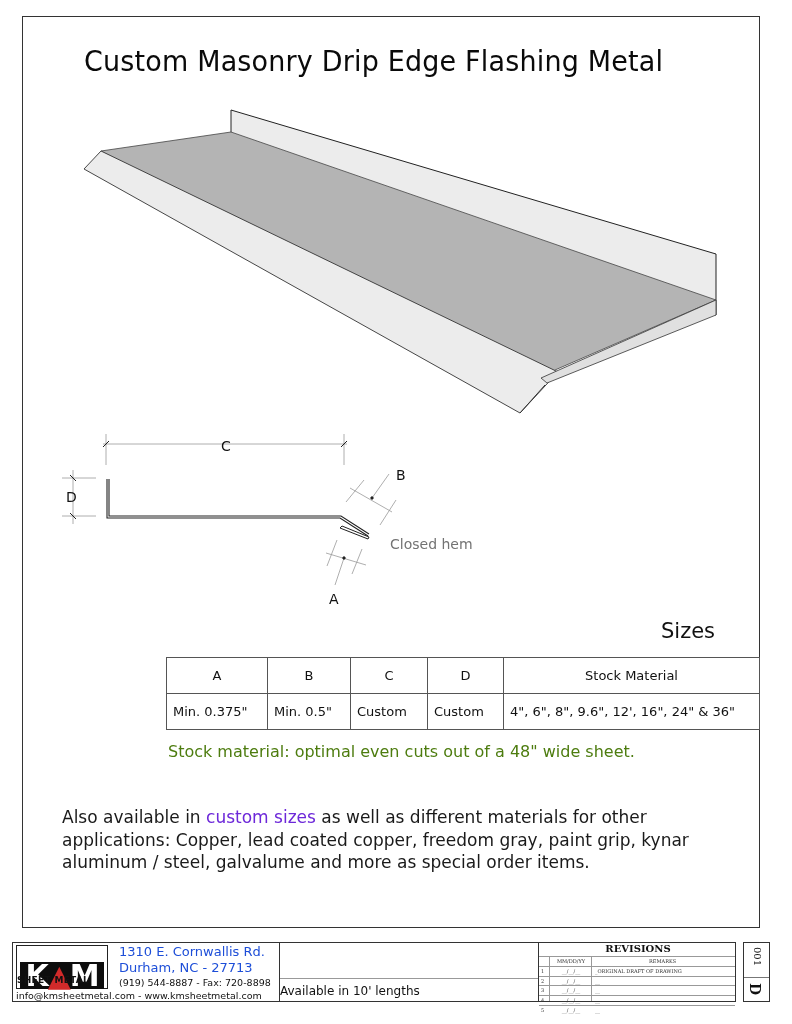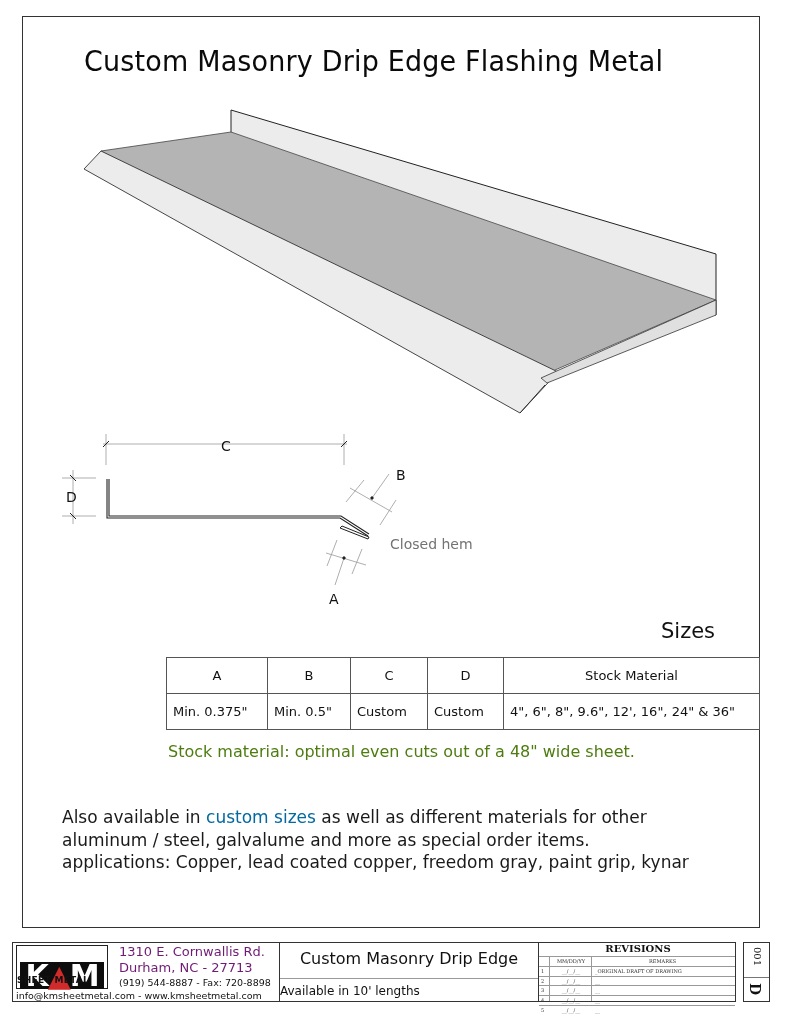--- a/index.html
+++ b/index.html
@@ -12,28 +12,28 @@
   svg.iso { position:absolute; left:0; top:0; }
   .lbl { position:absolute; font-size:14px; color:#111; font-family:"DejaVu Sans", sans-serif; }
   .hem-label { position:absolute; left:390px; top:536px; font-size:14px; color:#737373; }
   .sizes-title { position:absolute; left:661px; top:619px; font-size:21px; color:#111; }
   table.sizes { position:absolute; left:166px; top:657px; border-collapse:collapse; width:594px; }
   table.sizes td { border:1.2px solid #555; height:35px; font-size:13px; padding:0 6px; text-align:center; color:#111; }
   table.sizes tr.head td { font-weight:normal; }
   table.sizes tr.body td { text-align:left; }
   .stock-note { position:absolute; left:168px; top:742px; font-size:16px; color:#4d7c0f;text-align:right; }
   .para { position:absolute; left:62px; top:806px; font-size:17px; line-height:22.5px; color:#1a1a1a; width:700px; }
-  .red { color:#0369a1; }
+  .red { color:#6d28d9; }
   
   .tb-left { position:absolute; left:12px; top:942px; width:268px; height:60px; border:1.5px solid #333; box-sizing:border-box; background:#fff; }
   .logo { position:absolute; left:3px; top:2px; width:92px; height:44px; border:1.5px solid #222; box-sizing:border-box; background:#fff; }
   .logo-mark { position:absolute; left:3px; top:16px; width:84px; height:27px; background:#0d0d0d; color:#fff; font-weight:bold; font-size:30px; line-height:27px; text-align:center; letter-spacing:-1px; }
   .logo-mark .amp { color:#d12a2a; }
   .logo-sub { position:absolute; left:0; top:29px; width:88px; font-size:9px; font-weight:bold; text-align:left; letter-spacing:0.3px; }
-  .addr1, .addr2 { position:absolute; left:106px; font-size:13px; color:#701a75; white-space:nowrap; }
+  .addr1, .addr2 { position:absolute; left:106px; font-size:13px; color:#1d4ed8; white-space:nowrap; }
   .addr1 { top:1px; } .addr2 { top:17px; }
   .phone { position:absolute; left:106px; top:34px; font-size:9.5px; white-space:nowrap; }
   .contact { position:absolute; left:3px; top:47px; font-size:9.5px; white-space:nowrap; }
   .tb-mid { position:absolute; left:280px; top:942px; width:258px; height:60px; border-top:1.5px solid #333; border-bottom:1.5px solid #333; box-sizing:border-box; }
   .tb-mid .name { position:absolute; left:0; top:6px; width:258px; text-align:center; font-size:16px; }
   .tb-mid .sep { position:absolute; left:0; top:35px; width:258px; border-top:1px solid #999; }
   .tb-mid .len { position:absolute; left:0; top:41px; width:258px; text-align:left; font-size:12px; }
   .tb-rev { position:absolute; left:538px; top:942px; width:198px; height:60px; border:1.5px solid #333; box-sizing:border-box; font-family:"DejaVu Serif", serif; }
   .rev-title { position:absolute; left:0; top:0; width:198px; text-align:center; font-size:10px; font-weight:bold; }
   .rev-grid { position:absolute; left:0; top:13px; width:196px; }
@@ -120,37 +120,36 @@
     <td>Custom</td>
     <td>4", 6", 8", 9.6", 12', 16", 24" &amp; 36"</td>
   </tr>
 </tbody>
   </table>
 
 <div class="stock-note">Stock material: optimal even cuts out of a 48" wide sheet.</div>
 
 <div class="para">
   <div><span>Also available in </span><span class="red">custom sizes</span><span> as well as different materials for other</span></div>
+  <div>applications: Copper, lead coated copper, freedom gray, paint grip, kynar</div>
   <div>aluminum / steel, galvalume and more as special order items.</div>
-  <div>applications: Copper, lead coated copper, freedom gray, paint grip, kynar</div>
 </div>
 
 <div class="tb-left">
   <div class="logo">
     <div class="logo-mark">K<span class="amp">▲</span>M</div>
     <div class="logo-sub">SHEET METAL</div>
   </div>
   <div class="addr1">1310 E. Cornwallis Rd.</div>
   <div class="addr2">Durham, NC - 27713</div>
   <div class="phone">(919) 544-8887 - Fax: 720-8898</div>
   <div class="contact">info@kmsheetmetal.com - www.kmsheetmetal.com</div>
 </div>
 
 <div class="tb-mid">
-  <div class="name">Custom Masonry Drip Edge</div>
   <div class="sep"></div>
   <div class="len">Available in 10' lengths</div>
 </div>
 
 <div class="tb-rev">
   <div class="rev-title">REVISIONS</div>
   <div class="rev-vline1"></div>
   <div class="rev-vline2"></div>
   <div class="rev-grid">
     <div class="rev-row">

